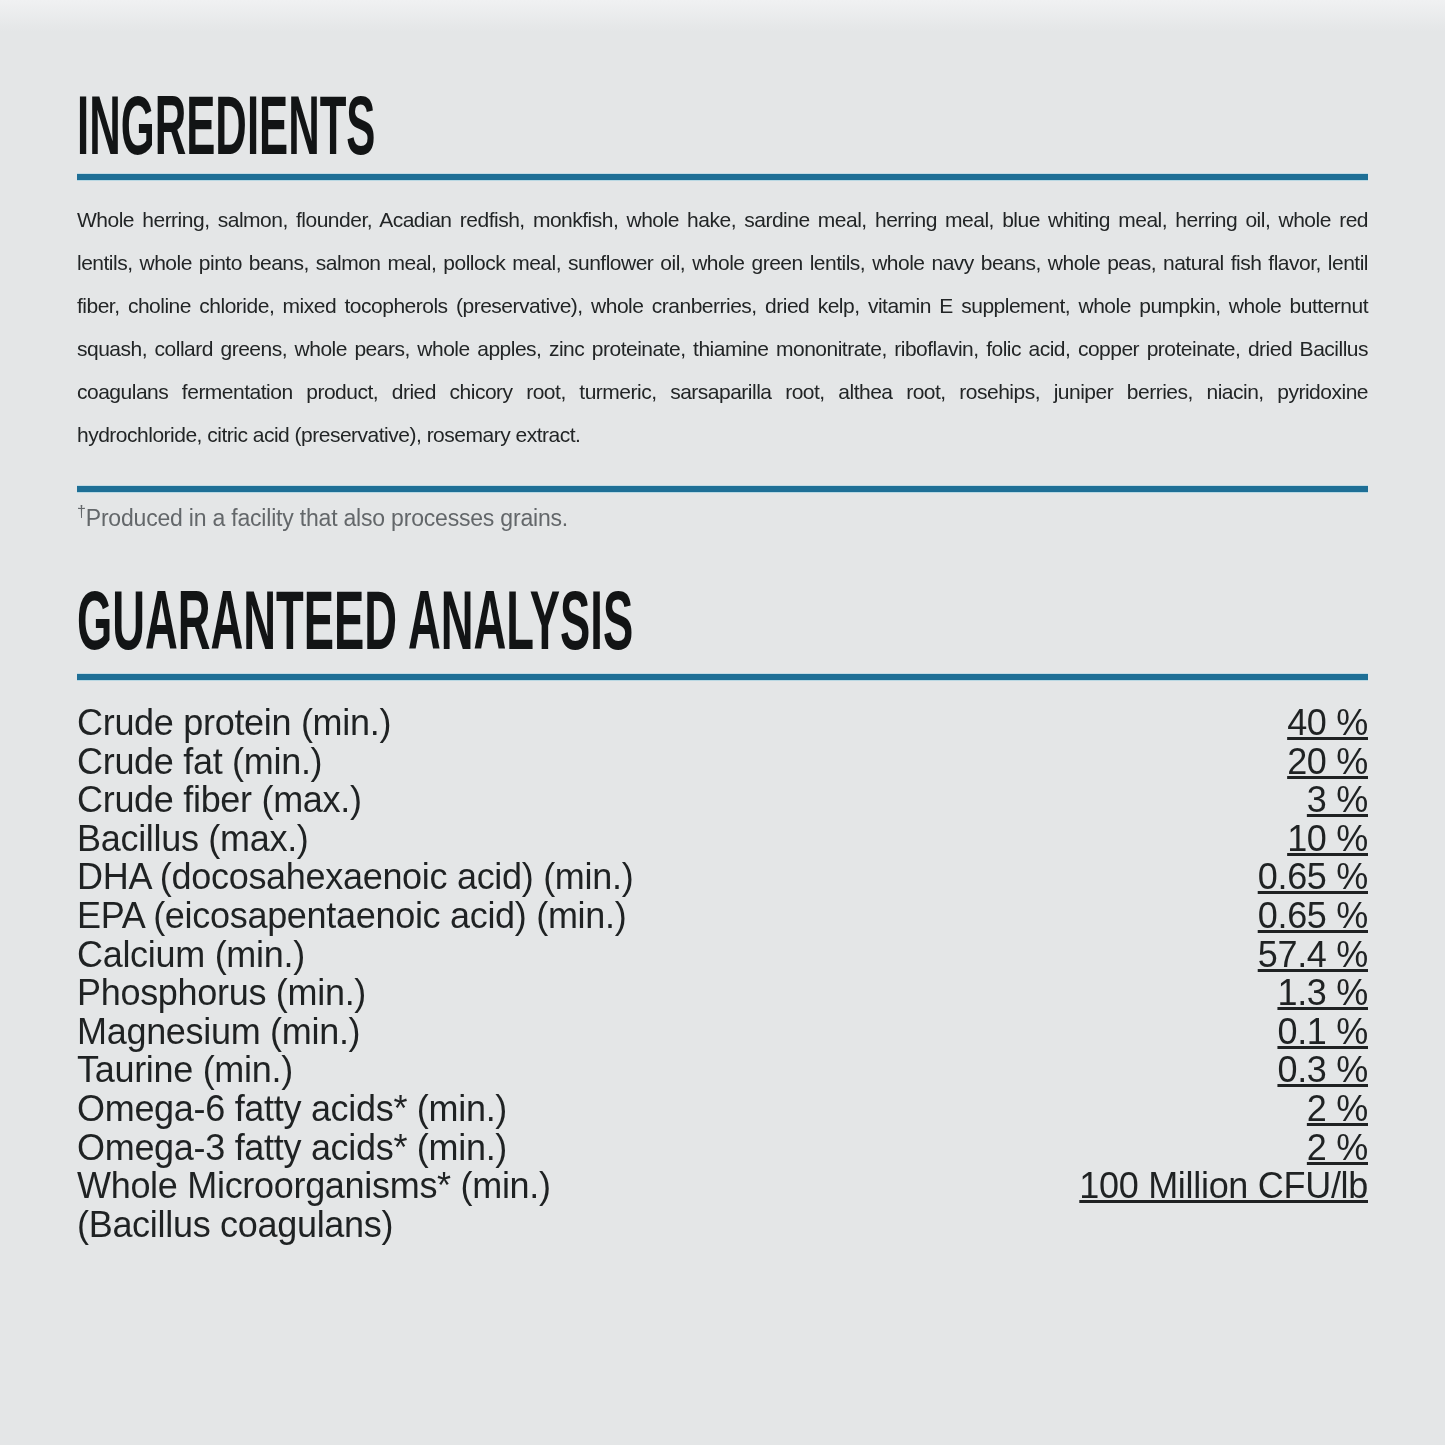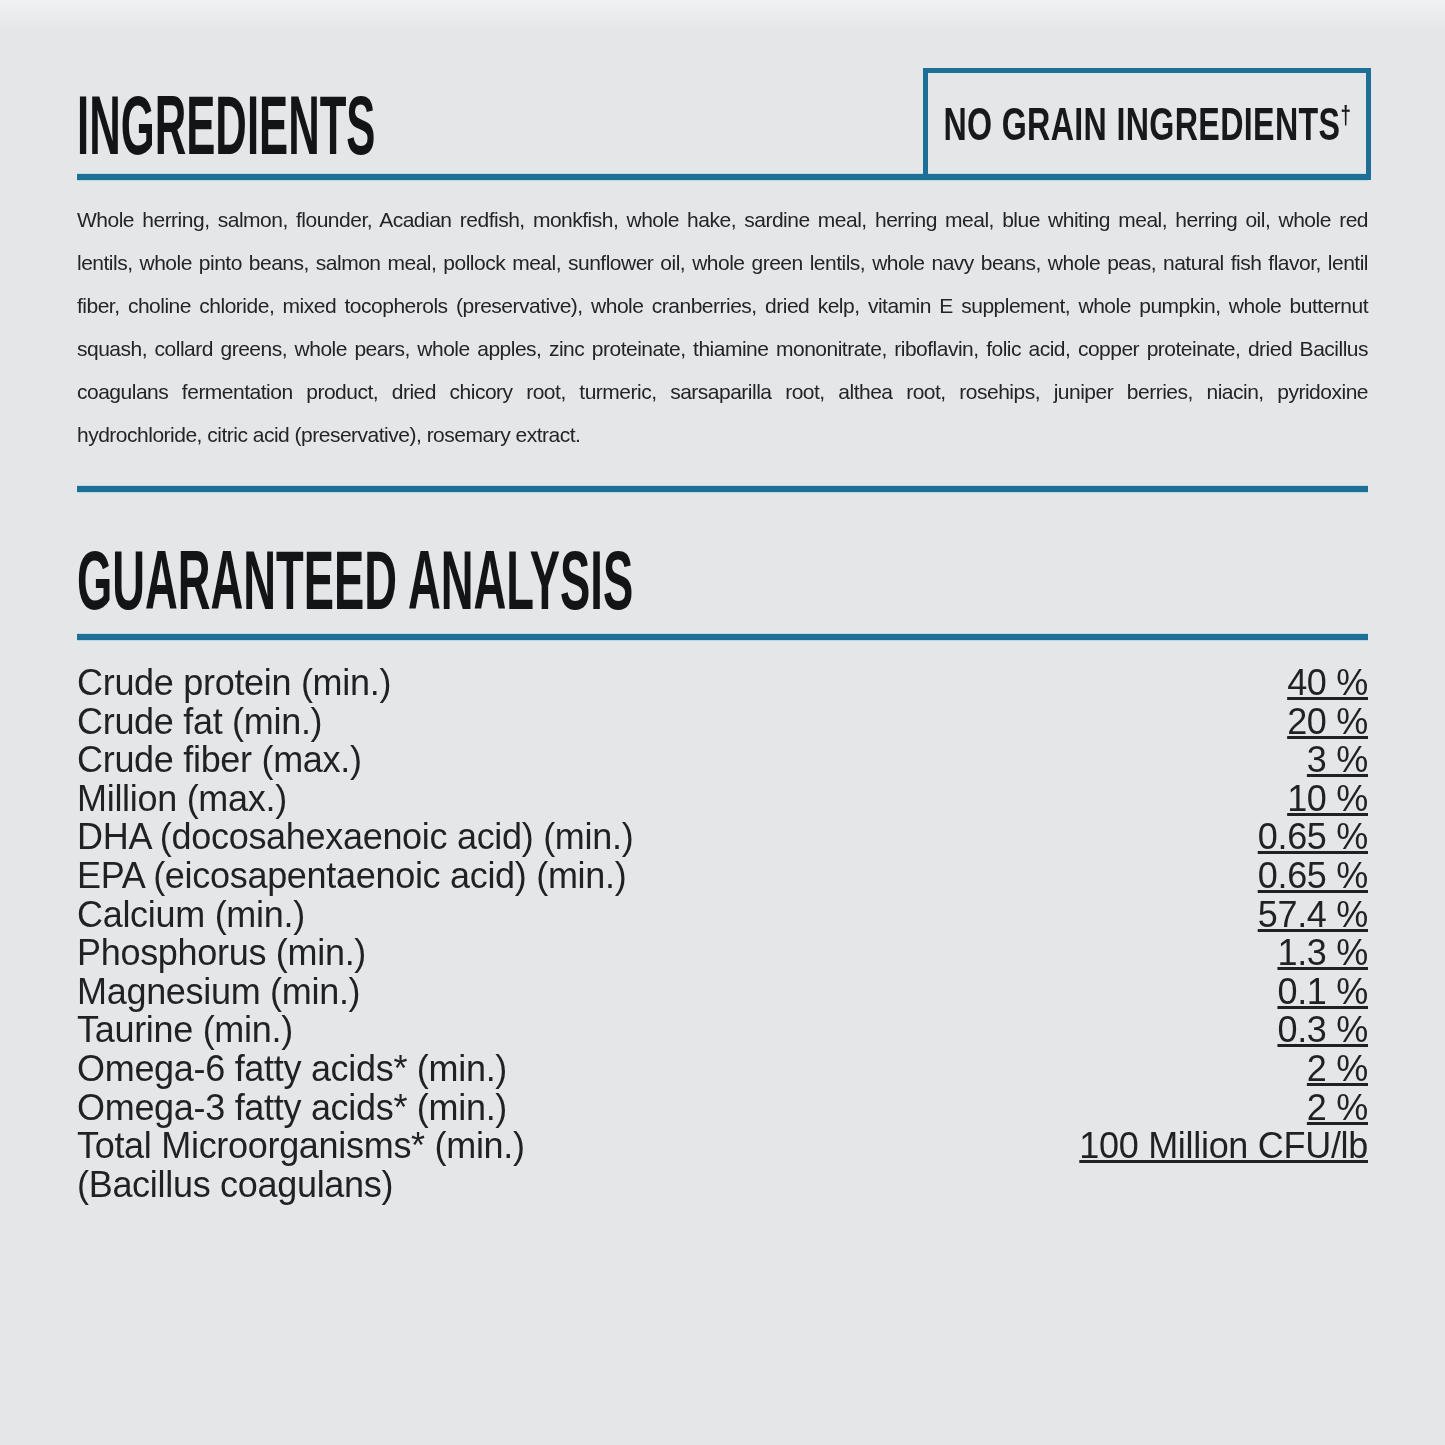--- a/index.html
+++ b/index.html
@@ -115,30 +115,28 @@
 </style>
 </head>
 <body>
 
 <div class="page">
 
   <div class="ingredients-header">
     <h1 class="display-heading">
       <span class="squeeze">INGREDIENTS</span>
     </h1>
-    <div class="badge">
-      <span class="badge-text"><span>NO GRAIN INGREDIENTS</span><sup>†</sup></span>
-    </div>
   </div>
   <div class="rule"></div>
 
   <p class="ingredients-body">Whole herring, salmon, flounder, Acadian redfish, monkfish, whole hake, sardine meal, herring meal, blue whiting meal, herring oil, whole red lentils, whole pinto beans, salmon meal, pollock meal, sunflower oil, whole green lentils, whole navy beans, whole peas, natural fish flavor, lentil fiber, choline chloride, mixed tocopherols (preservative), whole cranberries, dried kelp, vitamin E supplement, whole pumpkin, whole butternut squash, collard greens, whole pears, whole apples, zinc proteinate, thiamine mononitrate, riboflavin, folic acid, copper proteinate, dried Bacillus coagulans fermentation product, dried chicory root, turmeric, sarsaparilla root, althea root, rosehips, juniper berries, niacin, pyridoxine hydrochloride, citric acid (preservative), rosemary extract.</p>
 
   <div class="rule rule-mid"></div>
 
+  <div class="footnote"><sup>†</sup><span>Produced in a facility that also processes grains.</span></div>
 
   <div class="ga-heading-wrap">
     <h1 class="display-heading ga-heading">
       <span class="squeeze">GUARANTEED ANALYSIS</span>
     </h1>
   </div>
   <div class="rule rule-ga"></div>
 
   <div class="ga-table">
     <div class="ga-row">
@@ -147,21 +145,21 @@
     </div>
     <div class="ga-row">
       <span class="ga-label">Crude fat (min.)</span>
       <span class="ga-value">20 %</span>
     </div>
     <div class="ga-row">
       <span class="ga-label">Crude fiber (max.)</span>
       <span class="ga-value">3 %</span>
     </div>
     <div class="ga-row">
-      <span class="ga-label">Million (max.)</span>
+      <span class="ga-label">Bacillus (max.)</span>
       <span class="ga-value">10 %</span>
     </div>
     <div class="ga-row">
       <span class="ga-label">DHA (docosahexaenoic acid) (min.)</span>
       <span class="ga-value">0.65 %</span>
     </div>
     <div class="ga-row">
       <span class="ga-label">EPA (eicosapentaenoic acid) (min.)</span>
       <span class="ga-value">0.65 %</span>
     </div>
@@ -183,21 +181,21 @@
     </div>
     <div class="ga-row">
       <span class="ga-label">Omega-6 fatty acids* (min.)</span>
       <span class="ga-value">2 %</span>
     </div>
     <div class="ga-row">
       <span class="ga-label">Omega-3 fatty acids* (min.)</span>
       <span class="ga-value">2 %</span>
     </div>
     <div class="ga-row">
-      <span class="ga-label">Total Microorganisms* (min.)</span>
+      <span class="ga-label">Whole Microorganisms* (min.)</span>
       <span class="ga-value">100 Million CFU/lb</span>
     </div>
     <div class="ga-row">
       <span class="ga-label">(Bacillus coagulans)</span>
       <span class="ga-value"></span>
     </div>
   </div>
 
 </div>
 

